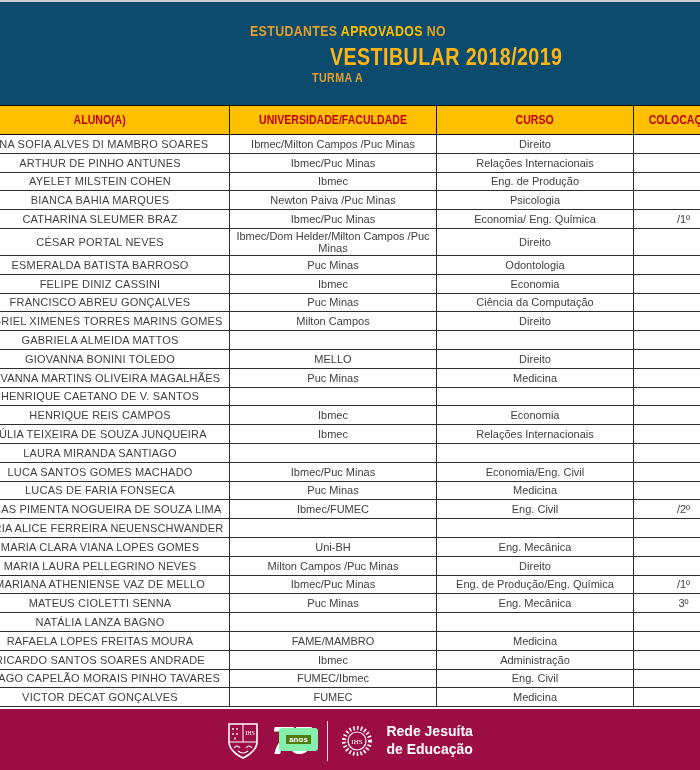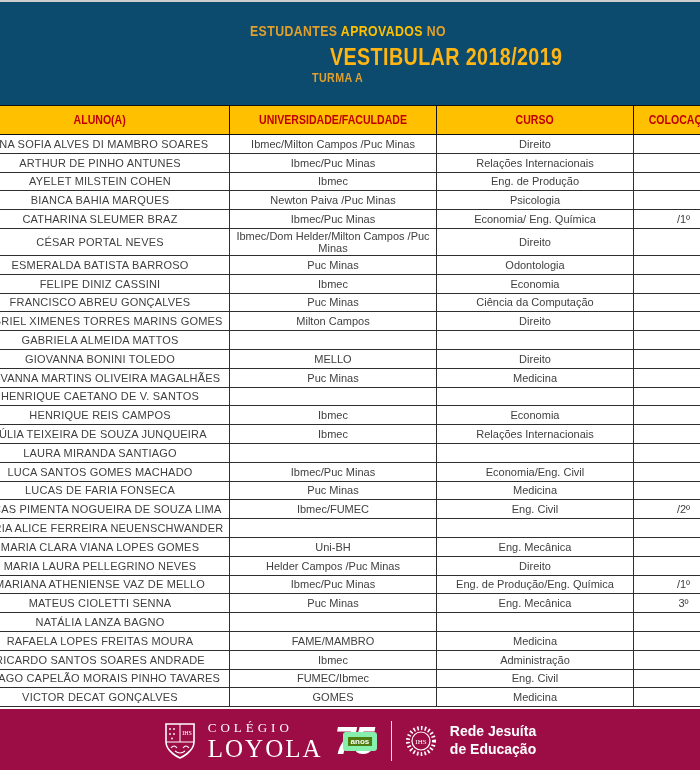--- a/index.html
+++ b/index.html
@@ -29,21 +29,21 @@
   
   .footer { position:absolute; left:0; top:707px; width:700px; height:63px; background:#9C0D45;
             display:flex; align-items:center; justify-content:center; gap:12px; color:#fff; }
   .crest { flex:0 0 auto; }
   .brandname { font-family:"Liberation Serif", serif; line-height:1; }
   .brandname .colegio { font-size:13px; letter-spacing:4px; }
   .brandname .loyola  { font-size:25px; letter-spacing:2px; margin-top:2px; }
   .seventyfive { position:relative; font-weight:bold; font-size:38px; line-height:1;
                  font-style:italic; letter-spacing:-2px; padding-right:6px; }
   .anos-badge { position:absolute; left:8px; bottom:9px; font-style:normal; letter-spacing:0;
-                font-size:8px; background:#4d7c0f; border:5px solid #86efac; border-radius:3px;
+                font-size:8px; background:#4d7c0f; border:7px solid #86efac; border-radius:3px;
                 padding:0 3px; line-height:9px; }
   .divider { width:1px; height:40px; background:rgba(255,255,255,.85); }
   .rede { font-size:14px; line-height:1.25;font-weight:bold; }
 </style>
 </head>
 <body>
 
 <div class="page">
 
   <div class="banner">
@@ -199,21 +199,21 @@
           <td></td>
         </tr>
         <tr>
           <td class="name">MARIA CLARA VIANA LOPES GOMES</td>
           <td>Uni-BH</td>
           <td>Eng. Mecânica</td>
           <td></td>
         </tr>
         <tr>
           <td class="name">MARIA LAURA PELLEGRINO NEVES</td>
-          <td>Helder Campos /Puc Minas</td>
+          <td>Milton Campos /Puc Minas</td>
           <td>Direito</td>
           <td></td>
         </tr>
         <tr>
           <td class="name">MARIANA ATHENIENSE VAZ DE MELLO</td>
           <td>Ibmec/Puc Minas</td>
           <td>Eng. de Produção/Eng. Química</td>
           <td>/1º</td>
         </tr>
         <tr>
@@ -241,44 +241,40 @@
           <td></td>
         </tr>
         <tr>
           <td class="name">THIAGO CAPELÃO MORAIS PINHO TAVARES</td>
           <td>FUMEC/Ibmec</td>
           <td>Eng. Civil</td>
           <td></td>
         </tr>
         <tr>
           <td class="name">VICTOR DECAT GONÇALVES</td>
-          <td>GOMES</td>
+          <td>FUMEC</td>
           <td>Medicina</td>
           <td></td>
         </tr>
       </tbody>
   </table>
 
   <div class="footer">
     <svg class="crest" width="32" height="38" viewBox="0 0 32 38">
       <path d="M2 2 H30 V20 C30 30 16 36 16 36 C16 36 2 30 2 20 Z" fill="none" stroke="#fff" stroke-width="1.6"></path>
       <line x1="16" y1="2" x2="16" y2="20" stroke="#fff" stroke-width="1"></line>
       <line x1="2" y1="20" x2="30" y2="20" stroke="#fff" stroke-width="1"></line>
       <text x="23" y="13" font-size="6" fill="#fff" text-anchor="middle" font-family="Liberation Serif, serif">IHS</text>
       <circle cx="6" cy="7" r="0.9" fill="#fff"></circle>
         <circle cx="10" cy="7" r="0.9" fill="#fff"></circle>
       <circle cx="6" cy="12" r="0.9" fill="#fff"></circle>
         <circle cx="10" cy="12" r="0.9" fill="#fff"></circle>
       <circle cx="8" cy="16.5" r="0.9" fill="#fff"></circle>
       <path d="M7 26 q3 -4 6 0 M19 26 q3 -4 6 0 M11 29 q5 4 10 0" fill="none" stroke="#fff" stroke-width="1.2"></path>
     </svg>
-    <div class="brandname">
-      <div class="colegio">COLÉGIO</div>
-      <div class="loyola">LOYOLA</div>
-    </div>
     <div class="seventyfive">
       <span>75</span>
       <span class="anos-badge">anos</span>
     </div>
     <div class="divider"></div>
     <svg width="34" height="34" viewBox="0 0 34 34">
       <circle cx="17" cy="17" r="13" fill="none" stroke="#fff" stroke-width="4" stroke-dasharray="1.6 2.2"></circle>
       <circle cx="17" cy="17" r="9" fill="none" stroke="#fff" stroke-width="1.2"></circle>
       <text x="17" y="20" font-size="7" fill="#fff" text-anchor="middle" font-family="Liberation Serif, serif">IHS</text>
     </svg>

